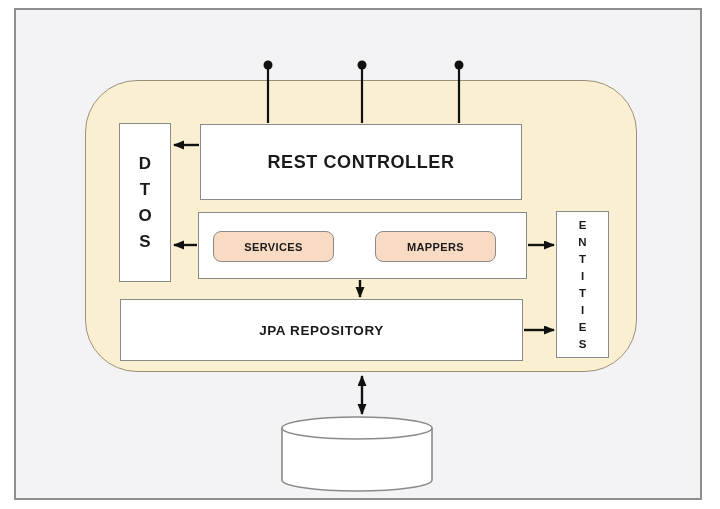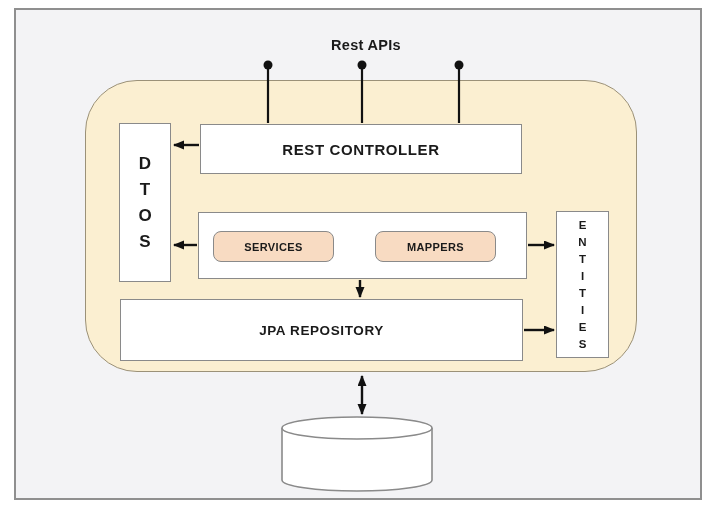--- a/index.html
+++ b/index.html
@@ -35,22 +35,22 @@
     background: #ffffff;
     border: 1px solid #8a8a8a;
     display: flex;
     align-items: center;
     justify-content: center;
     font-weight: bold;
     text-align: center;
   }
   .node-rest-controller {
     left: 200px; top: 124px;
-    width: 322px; height: 50px;
-    font-size: 15px;
+    width: 322px; height: 76px;
+    font-size: 18px;
     letter-spacing: 0.6px;
   }
   .node-dtos {
     left: 119px; top: 123px;
     width: 52px; height: 159px;
     font-size: 17px;
     line-height: 26px;
     white-space: pre-line;
   }
   .node-services-container {
@@ -113,21 +113,20 @@
 </style>
 </head>
 <body>
 
 <div class="stage">
 
   <div class="frame"></div>
 
   <div class="panel"></div>
 
-  <div class="label-rest-apis">Rest APIs</div>
 
   <div class="node node-rest-controller">REST CONTROLLER</div>
 
   <div class="node node-dtos">D
 T
 O
 S</div>
 
   <div class="node node-jpa">JPA REPOSITORY</div>
 

